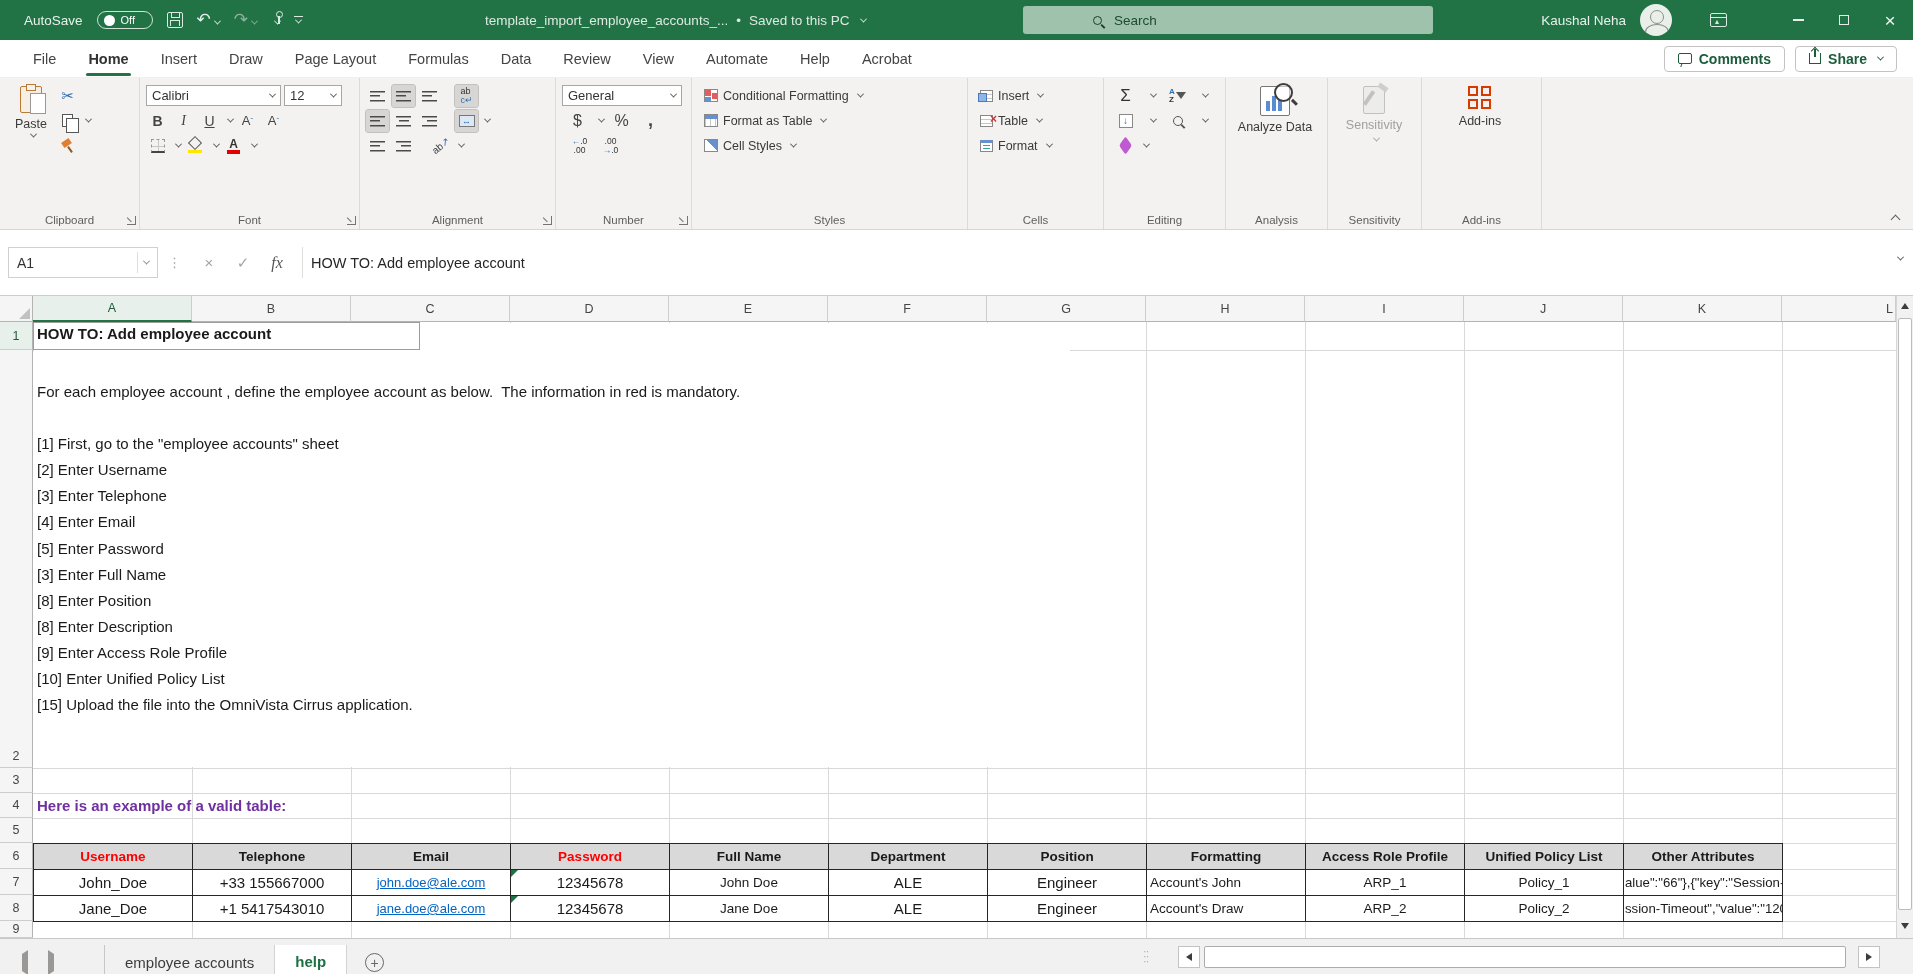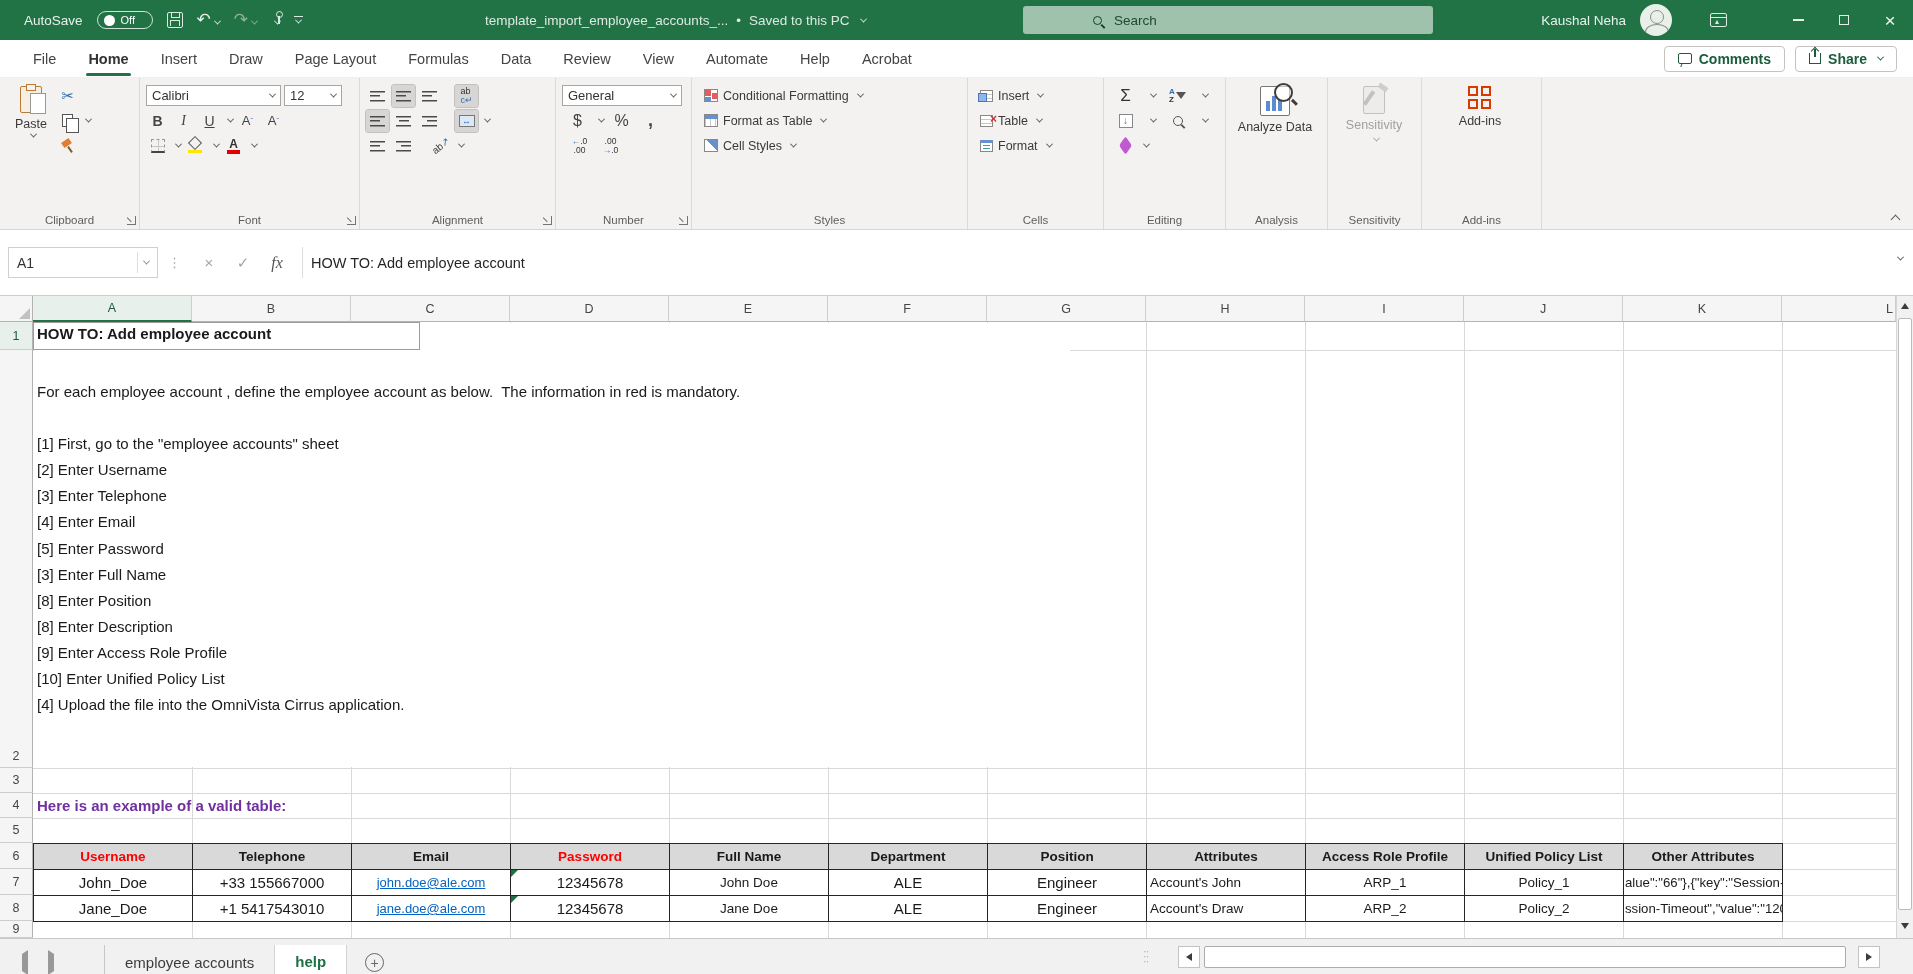--- a/index.html
+++ b/index.html
@@ -609,35 +609,35 @@
       <div>[1] First, go to the "employee accounts" sheet</div>
       <div>[2] Enter Username</div>
       <div>[3] Enter Telephone</div>
       <div>[4] Enter Email</div>
       <div>[5] Enter Password</div>
       <div>[3] Enter Full Name</div>
       <div>[8] Enter Position</div>
       <div>[8] Enter Description</div>
       <div>[9] Enter Access Role Profile</div>
       <div>[10] Enter Unified Policy List</div>
-      <div>[4] Upload the file into the OmniVista Cirrus application.</div>
+      <div>[15] Upload the file into the OmniVista Cirrus application.</div>
     </div>
 
     <div id="examplelabel">Here is an example of a valid table:</div>
 
     <div class="xl-table">
       <div class="t-row t-head">
         <div class="t-cell mand">Username</div>
         <div class="t-cell">Telephone</div>
         <div class="t-cell">Email</div>
         <div class="t-cell mand">Password</div>
         <div class="t-cell">Full Name</div>
         <div class="t-cell">Department</div>
         <div class="t-cell">Position</div>
-        <div class="t-cell">Attributes</div>
+        <div class="t-cell">Formatting</div>
         <div class="t-cell">Access Role Profile</div>
         <div class="t-cell">Unified Policy List</div>
         <div class="t-cell">Other Attributes</div>
       </div>
       <div class="t-row">
         <div class="t-cell big">John_Doe</div>
         <div class="t-cell big">+33 155667000</div>
         <div class="t-cell email">john.doe@ale.com</div>
         <div class="t-cell big">
             <span class="err-tri"></span>

